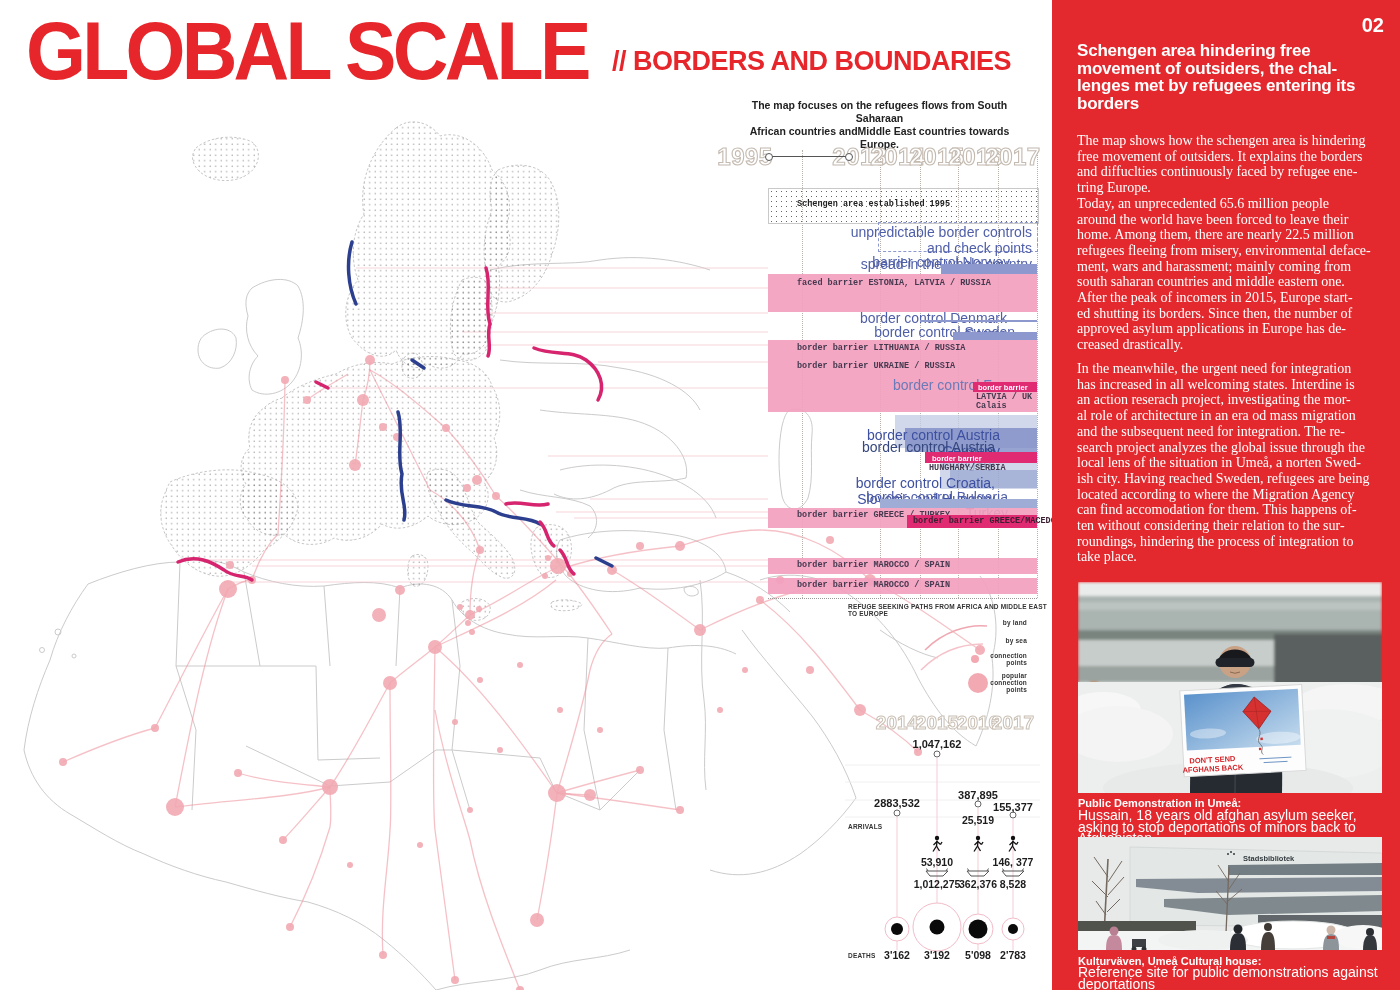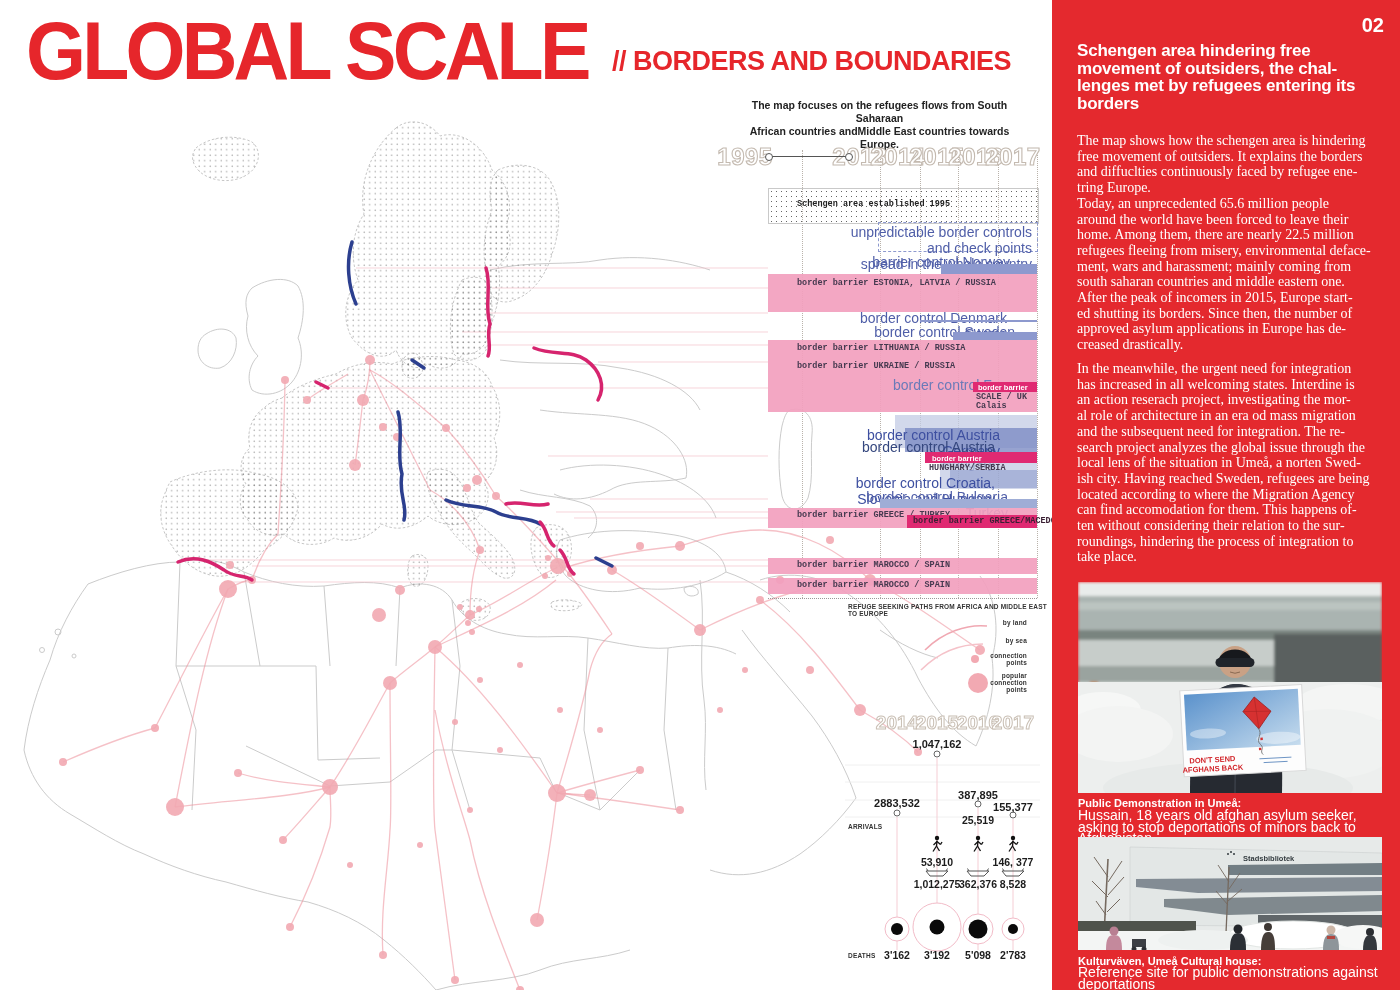--- a/index.html
+++ b/index.html
@@ -295,39 +295,39 @@
   <div class="abs band-label" style="left:797px;top:200px;color:#222">Schengen area established 1995</div>
 
   <div class="abs" style="left:878px;top:222px;width:158px;height:28px;border:1px dashed #8d99ce"></div>
   <div class="abs ctrl-label pre" style="left:842px;top:224px;width:190px;text-align:right">unpredictable border controls and check points
 spread in the whole country</div>
 
   <div class="abs ctrl-label" style="left:860px;top:254px;width:150px;text-align:right">barrier control Norway</div>
   <div class="abs bluebar" style="left:941px;top:264px;width:96px;height:10px"></div>
 
   <div class="abs pinkband" style="left:768px;top:274px;width:269px;height:38px"></div>
-  <div class="abs band-label" style="left:797px;top:279px">border barrier ESTONIA, LATVIA / RUSSIA</div>
+  <div class="abs band-label" style="left:797px;top:279px">faced barrier ESTONIA, LATVIA / RUSSIA</div>
 
   <div class="abs ctrl-label" style="left:857px;top:310px;width:150px;text-align:right">border control Denmark Germa</div>
   <div class="abs" style="left:920px;top:320px;width:117px;height:2px;background:#8d99ce"></div>
 
   <div class="abs ctrl-label" style="left:865px;top:324px;width:150px;text-align:right">border control Sweden</div>
   <div class="abs bluebar" style="left:953px;top:332px;width:84px;height:8px"></div>
 
   <div class="abs pinkband" style="left:768px;top:340px;width:269px;height:18px"></div>
   <div class="abs band-label" style="left:797px;top:344px">border barrier LITHUANIA / RUSSIA</div>
 
   <div class="abs pinkband" style="left:768px;top:358px;width:269px;height:18px"></div>
   <div class="abs band-label" style="left:797px;top:362px">border barrier UKRAINE / RUSSIA</div>
 
   <div class="abs pinkband" style="left:768px;top:376px;width:269px;height:36px"></div>
   <div class="abs ctrl-label" style="left:893px;top:377px;color:#6b7ab8">border control France</div>
   <div class="abs magentaband" style="left:973px;top:382px;width:64px;height:10px"></div>
   <div class="abs white-label" style="left:978px;top:383px">border barrier</div>
-  <div class="abs band-label" style="left:976px;top:393px">SCALE / UK</div>
+  <div class="abs band-label" style="left:976px;top:393px">LATVIA / UK</div>
   <div class="abs band-label" style="left:976px;top:402px">Calais</div>
 
   <div class="abs ltblueband" style="left:895px;top:415px;width:142px;height:33px"></div>
   <div class="abs mdblueband" style="left:905px;top:428px;width:132px;height:24px"></div>
   <div class="abs ctrl-label" style="left:850px;top:427px;width:150px;text-align:right;color:#3d4fa0">border control Austria Germany</div>
   <div class="abs ctrl-label" style="left:845px;top:439px;width:150px;text-align:right;color:#35477e">border control Austria Hungary</div>
 
   <div class="abs ltblueband" style="left:940px;top:463px;width:97px;height:26px"></div>
   <div class="abs magentaband" style="left:925px;top:452px;width:112px;height:11px"></div>
   <div class="abs white-label" style="left:932px;top:454px">border barrier</div>

